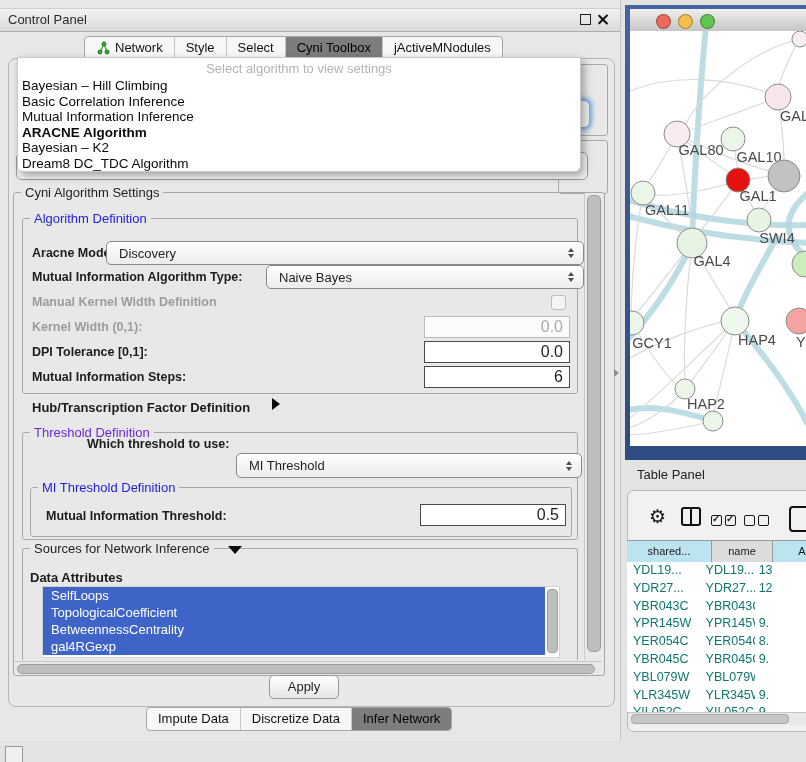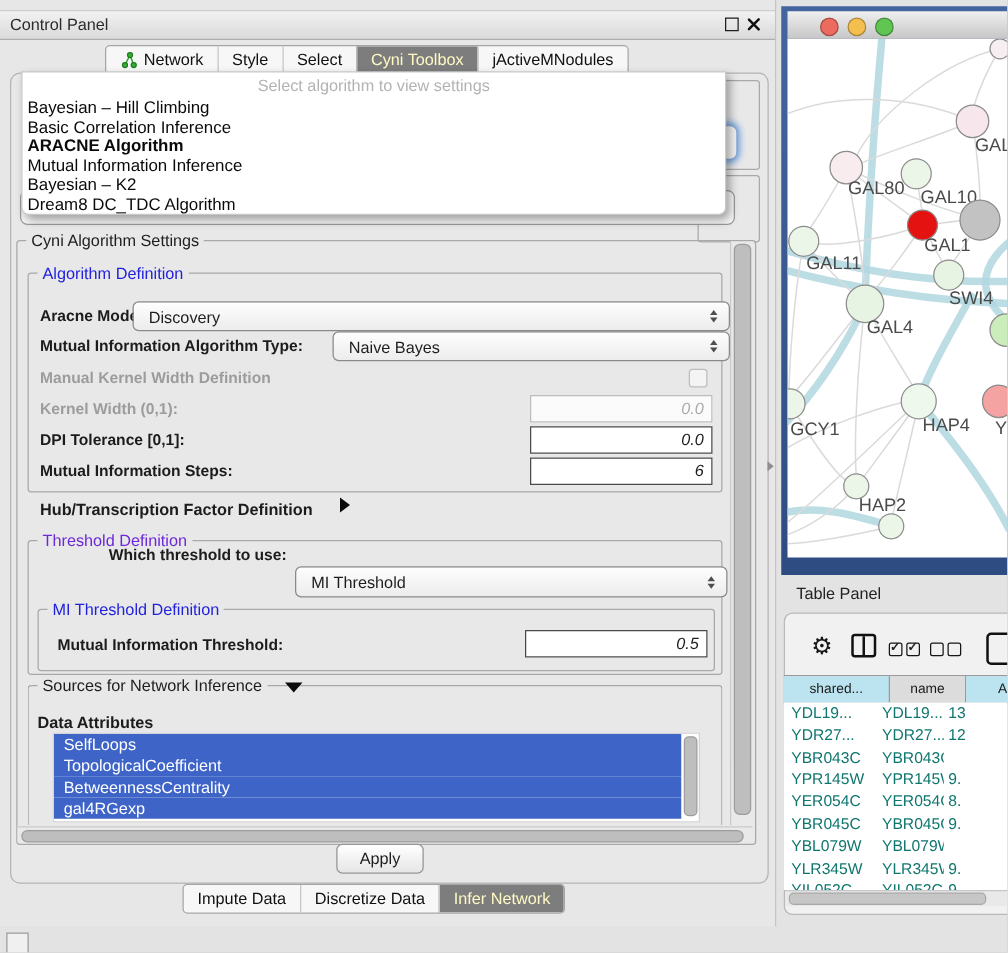--- a/index.html
+++ b/index.html
@@ -13,21 +13,21 @@
   #titlebar-text{left:8px;top:3px;font-size:13px;color:#2B2B2B;}
   #float-btn{left:580px;top:5px;width:9px;height:9px;border:1.5px solid #1E1E1E;background:transparent;}
   #close-btn{left:597px;top:4px;width:12px;height:12px;}
   #close-btn i{position:absolute;left:5px;top:0;width:2.4px;height:13px;background:#111;border-radius:1px;}
   #close-btn i.a{transform:rotate(45deg);} #close-btn i.b{transform:rotate(-45deg);}
   
   .tabbar{display:flex;height:22px;border:1px solid #A6A6A6;border-radius:4px;background:#F7F7F7;overflow:hidden;}
   .tab{display:flex;align-items:center;gap:5px;padding:0 11px;font-size:13px;line-height:22px;color:#111;
        border-left:1px solid #C6C6C6;white-space:nowrap;}
   .tab:first-child{border-left:none;}
-  .tab.selected{background:#7D7D7D;color:#fef9c3;}
+  .tab.selected{background:#7D7D7D;color:#000000;}
   #top-tabs{left:84px;top:36px;}
   #bottom-tabs{left:146px;top:707px;}
   
   #outer-panel{left:8px;top:58px;width:605px;height:647px;background:#E8E8E8;
                border:1px solid #B4B4B4;border-radius:8px;}
   
   .peek-box{border:1px solid #A9A9A9;border-radius:3px;}
   #peek-combo-glow{left:548px;top:100px;width:40px;height:26px;border:1px solid #89A9D6;border-radius:6px;
                    background:#F2F2F2;box-shadow:0 0 5px 2px rgba(92,152,221,.85);}
   #peek-combo-bottom{left:16px;top:152px;width:570px;height:26px;border:1px solid #9A9A9A;border-radius:6px;background:#F7F7F7;}
@@ -37,21 +37,21 @@
   #algo-popup .ph{height:18px;line-height:18px;text-align:center;color:#B3B3B3;font-size:13px;margin-top:2px;}
   #algo-popup .item{height:15.5px;line-height:15.5px;padding-left:4px;font-size:13.5px;color:#0A0A0A;white-space:nowrap;}
   #algo-popup .item.bold{font-weight:bold;}
   
   .gbox{border:1px solid #A8A8A8;border-radius:3px;}
   .gbox.no-bottom{border-bottom:none;border-radius:3px 3px 0 0;}
   .legend{background:#E8E8E8;padding:0 4px;font-size:13px;line-height:14px;white-space:nowrap;}
   .legend.blue{color:#2222DD;} .legend.green{color:#6d28d9;}
   .lbl{font-size:12.5px;font-weight:bold;color:#1C1C1C;white-space:nowrap;}
   .lbl.dis{color:#9C9C9C;}
-  .field{font-size:13px;text-align:right;padding:0 6px;background:#FFF;border:1px solid #4A4A4A;line-height:19px;font-style:italic;}
+  .field{font-size:16px;text-align:right;padding:0 6px;background:#FFF;border:1px solid #4A4A4A;line-height:19px;}
   .field.dis{border:1px solid #BDBDBD;background:#FBFBFB;color:#ABABAB;}
   .combo{border:1px solid #8A8A8A;border-radius:5px;background:linear-gradient(#FEFEFE,#ECECEC);
          font-size:13px;display:flex;align-items:center;padding-left:12px;}
   .arrows{position:absolute;right:9px;top:50%;transform:translateY(-50%);display:flex;flex-direction:column;gap:2px;}
   .tri-up{width:0;height:0;border-left:3.5px solid transparent;border-right:3.5px solid transparent;border-bottom:4.5px solid #4E4E4E;}
   .tri-dn{width:0;height:0;border-left:3.5px solid transparent;border-right:3.5px solid transparent;border-top:4.5px solid #4E4E4E;}
   .tri-right{width:0;height:0;border-top:6px solid transparent;border-bottom:6px solid transparent;border-left:8px solid #0A0A0A;}
   .tri-down-big{width:0;height:0;border-left:7px solid transparent;border-right:7px solid transparent;border-top:8px solid #0A0A0A;}
   #manual-checkbox{left:551px;top:295px;width:13px;height:13px;border:1px solid #BDBDBD;border-radius:3px;background:#F4F4F4;}
   
@@ -230,22 +230,22 @@
         <div class="tab selected">
           <span>Infer Network</span>
         </div>
       </div>
 
     <div class="abs" id="algo-popup">
       <div class="ph">Select algorithm to view settings</div>
       <div id="dropdown-list">
           <div class="item">Bayesian – Hill Climbing</div>
           <div class="item">Basic Correlation Inference</div>
+          <div class="item">Mutual Information Inference</div>
           <div class="item bold">ARACNE Algorithm</div>
-          <div class="item">Mutual Information Inference</div>
           <div class="item">Bayesian – K2</div>
           <div class="item">Dream8 DC_TDC Algorithm</div>
         </div>
     </div>
   </div>
 
   <div class="abs" id="splitter-arrow"></div>
 
   <div class="abs" id="net-frame"></div>
   <div class="abs" id="net-titlebar">

